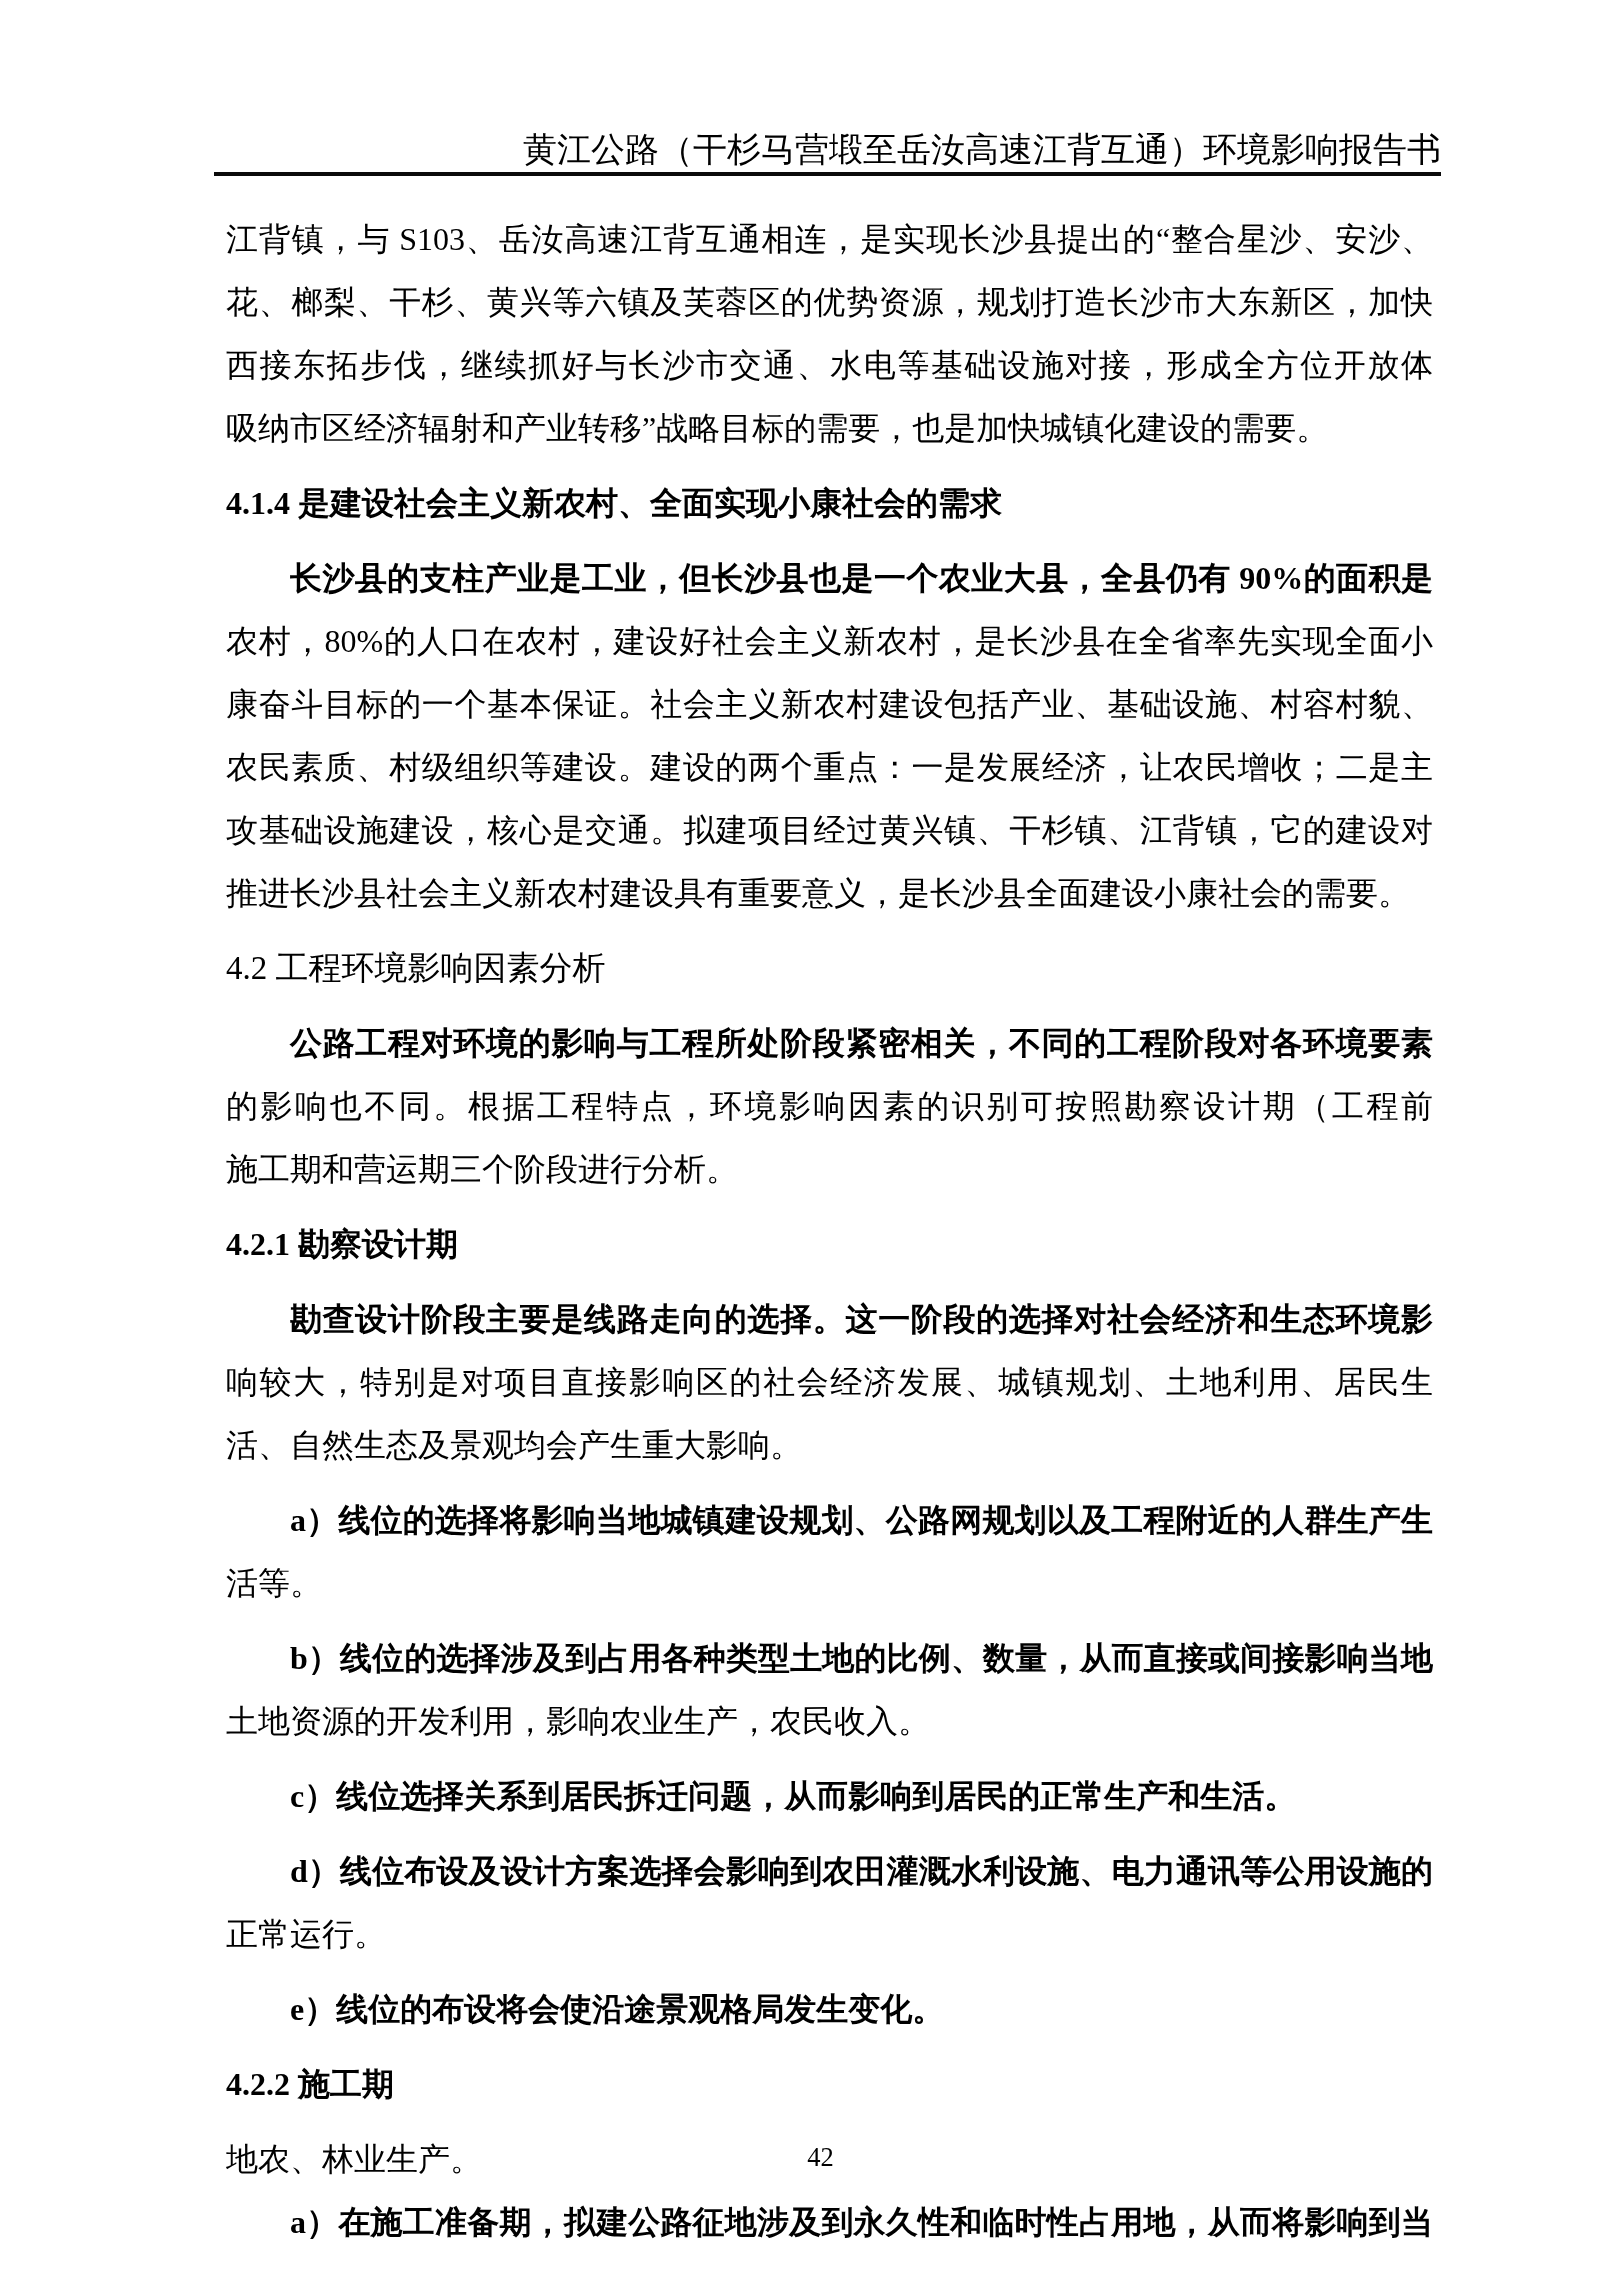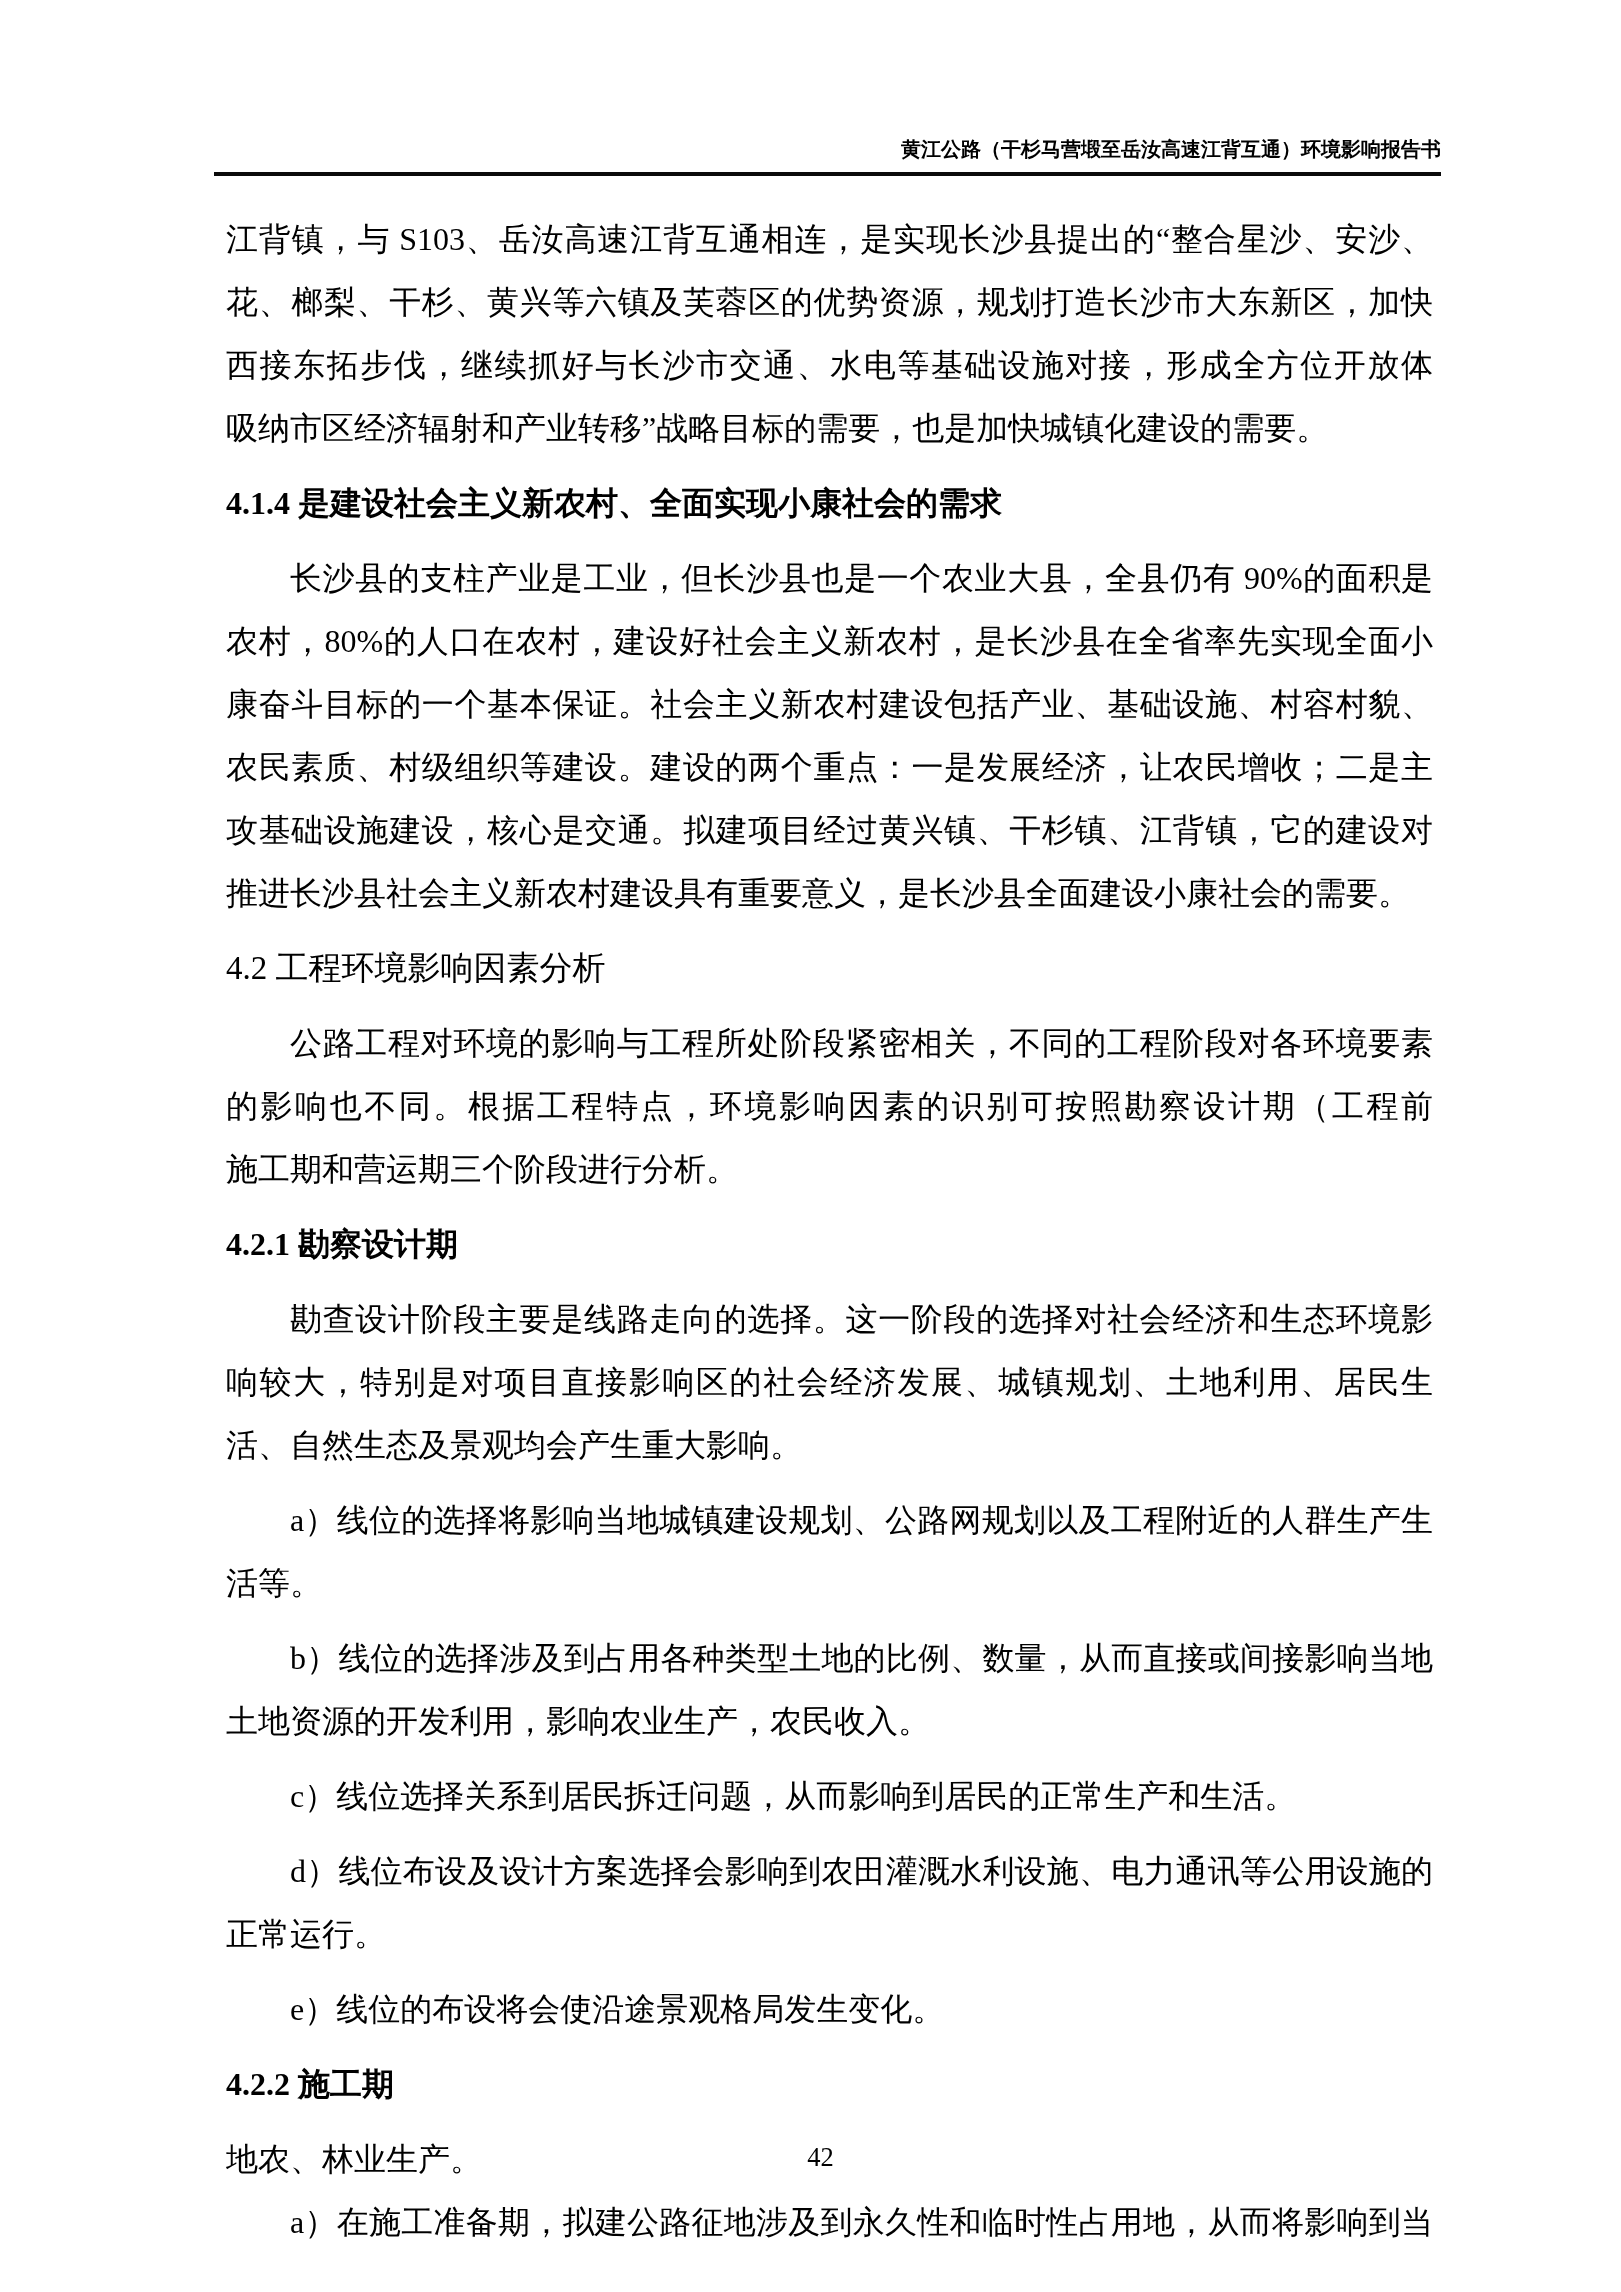--- a/index.html
+++ b/index.html
@@ -19,24 +19,23 @@
     width: 1621px;
     height: 2293px;
     background: #ffffff;
   }
   .page-header {
     position: absolute;
     left: 214px;
     top: 133px;
     width: 1227px;
     text-align: right;
-    font-size: 20px;
+    font-size: 34px;
     line-height: 33px;
     white-space: nowrap;
-    font-weight: bold;
   }
   .header-rule {
     position: absolute;
     left: 214px;
     top: 172px;
     width: 1227px;
     height: 3.9px;
     background: #0a0a0a;
   }
   .doc-body {
@@ -51,21 +50,21 @@
   .block { margin: 12px; }
   .block.h2 { font-weight: normal; font-size: 33px; margin-top: 5.9px; }
   .block.h3 { margin-top: 5.9px; font-weight: bold; }
   .line {
     text-align: justify;
     text-align-last: justify;
     height: 63px;
     overflow: hidden;
   }
   .line.last { text-align-last: left; }
-  .line.ind { padding-left: 64px; }
+  .line.ind { padding-left: 64px; font-weight: bold; }
   .page-number {
     position: absolute;
     left: 0;
     top: 2141px;
     width: 1641px;
     text-align: center;
     font-size: 26.5px;
     line-height: 33px;
   }
 </style>

